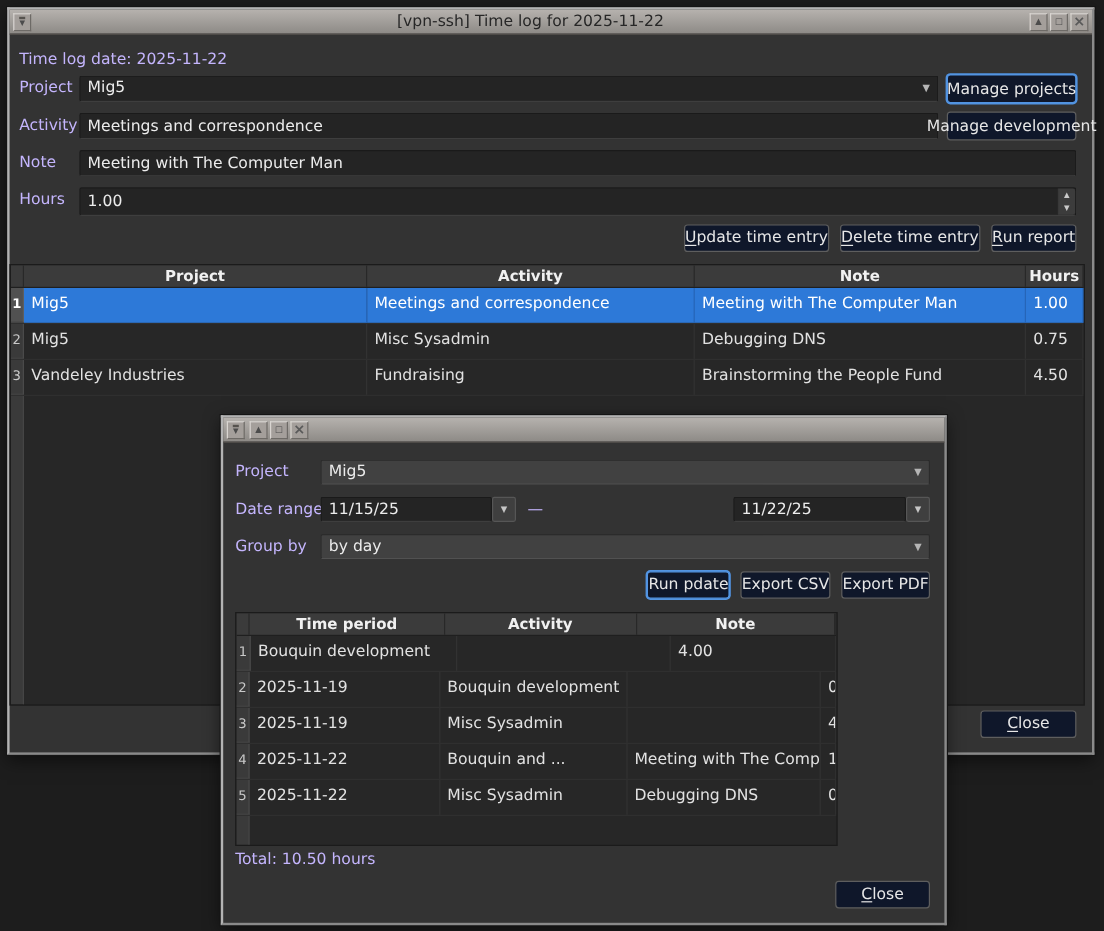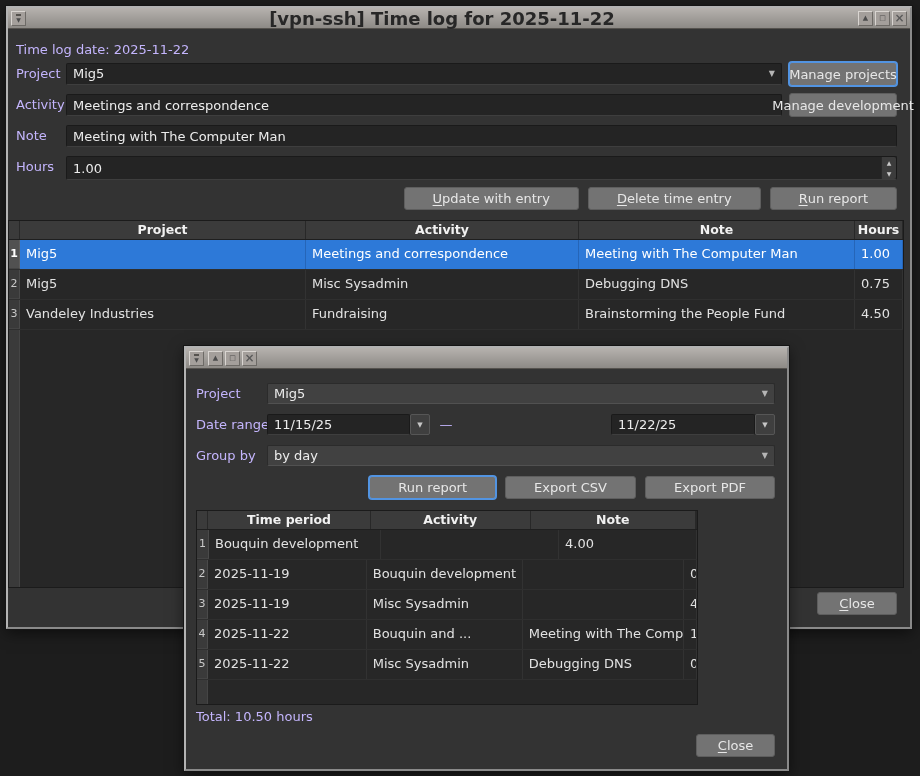--- a/index.html
+++ b/index.html
@@ -20,21 +20,21 @@
     box-shadow: 0 0 0 1px #151515, 0 4px 14px rgba(0,0,0,.55);
   }
   .titlebar {
     position: absolute; left: 0; right: 0; top: 0; height: 21px;
     background: linear-gradient(#b6b2ae, #8d8a86);
     border-bottom: 1px solid #55524e;
     display: flex; align-items: center; padding: 0 3px;
   }
   .titlebar .title {
     flex: 1; text-align: center;
-    font-size: 18px; font-weight: bold; color: #272727;
+    font-size: 13px; font-weight: normal; color: #272727;
     white-space: nowrap; overflow: hidden;
   }
   .wbtn {
     width: 15px; height: 15px; flex: 0 0 auto;
     background: #a49f9b;
     border: 1px solid; border-color: #d9d5d1 #6d6a66 #6d6a66 #d9d5d1;
     color: #4c4c4c; font-size: 7px; line-height: 1;
     display: flex; align-items: center; justify-content: center;
     margin-left: 2px;
   }
@@ -58,26 +58,26 @@
   input.entry { outline: none; }
   .combo { line-height: 20px; white-space: nowrap; overflow: hidden; }
   .combo .arrow {
     position: absolute; right: 6px; top: 50%;
     transform: translateY(-50%);
     font-size: 8px; color: #b5b5b5; line-height: 1;
   }
   .combo.light { background: #414141; border-color: #2b2b2b; border-bottom-color: #515151; }
   .btn {
     position: absolute;
-    background: #737373;
+    background: #0f172a;
     border: 1px solid #5e5e5e;
     border-radius: 3px;
     color: #e7e7e7; font-size: 13px;
     display: flex; align-items: center; justify-content: center;
-    white-space: nowrap; padding: 0 28px;
+    white-space: nowrap; padding: 0 0;
     font-family: inherit;
   }
   .btn.focused { border-color: #5294e2; box-shadow: 0 0 0 1px #5294e2; }
   .btnrow { position: absolute; display: flex; justify-content: flex-end; gap: 9px; }
   .btnrow .btn { position: static; }
   .mn { text-decoration: underline; text-underline-offset: 2px; }
 
   .spinwrap { position: absolute; }
   .spinwrap input { position: absolute; inset: 0; width: 100%; height: 100%; }
   .spin {
@@ -178,21 +178,21 @@
         </span>
       <span class="sbtn">
           <span>▼</span>
         </span>
     </span>
   </div>
 
   <div class="btnrow" style="left:58px; right:13px; top:179px; height:23px;">
     <button class="btn">
         <span class="mn">U</span>
-        <span>pdate with entry</span>
+        <span>pdate time entry</span>
       </button>
     <button class="btn">
         <span class="mn">D</span>
         <span>elete time entry</span>
       </button>
     <button class="btn">
         <span class="mn">R</span>
         <span>un report</span>
       </button>
   </div>
@@ -276,21 +276,21 @@
       <span>▼</span>
     </span>
 
   <div class="lbl" style="left:10px; top:97px;">Group by</div>
   <div class="combo light" style="left:81px; top:97px; width:508px; height:21px;">
     <span>by day</span>
     <span class="arrow">▼</span>
   </div>
 
   <div class="btnrow" style="left:81px; right:12px; top:128px; height:23px;">
-    <button class="btn focused">Run report</button>
+    <button class="btn focused">Run pdate</button>
     <button class="btn">Export CSV</button>
     <button class="btn">Export PDF</button>
   </div>
 
   <div class="tbl rep-tbl" style="left:10px; top:162px; width:502px; height:195px;">
     <div class="thead">
       <span class="hc c0"></span>
       <span class="hc c1">Time period</span>
       <span class="hc c2">Activity</span>
       <span class="hc c3">Note</span>

